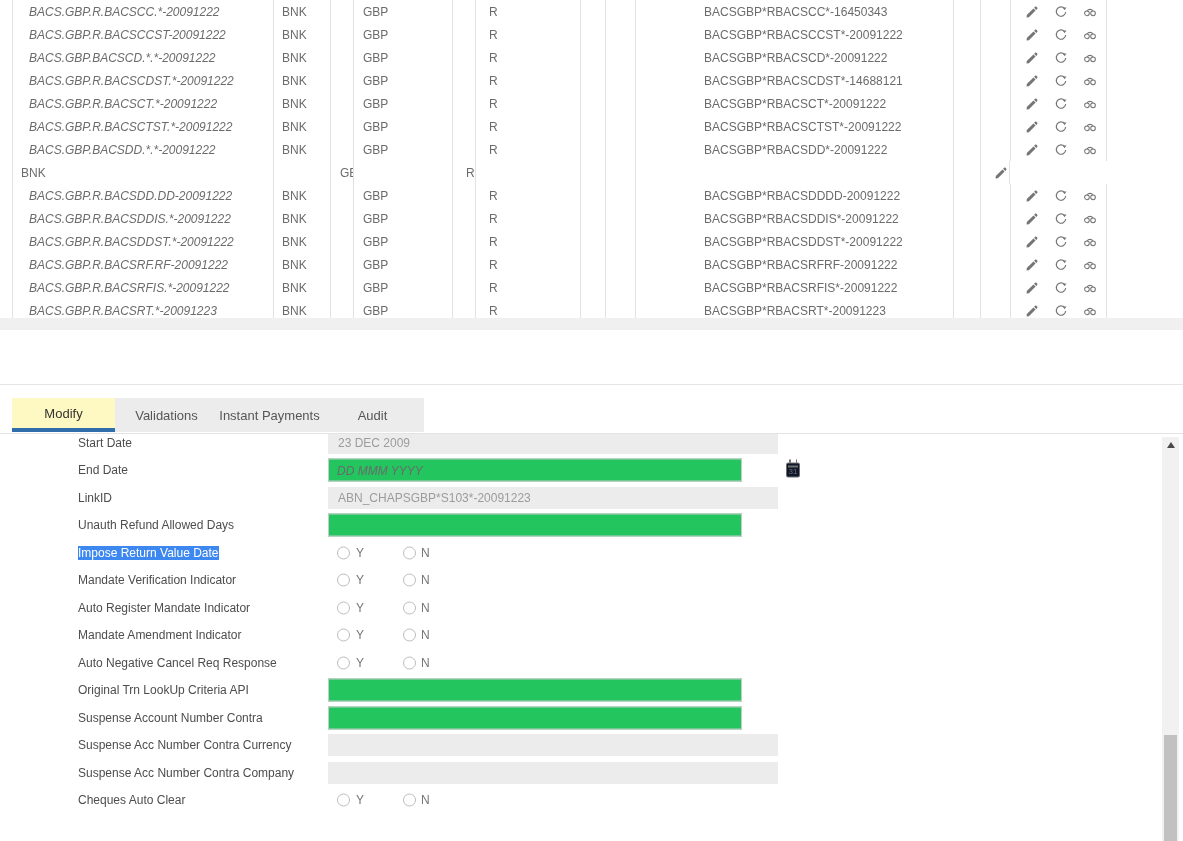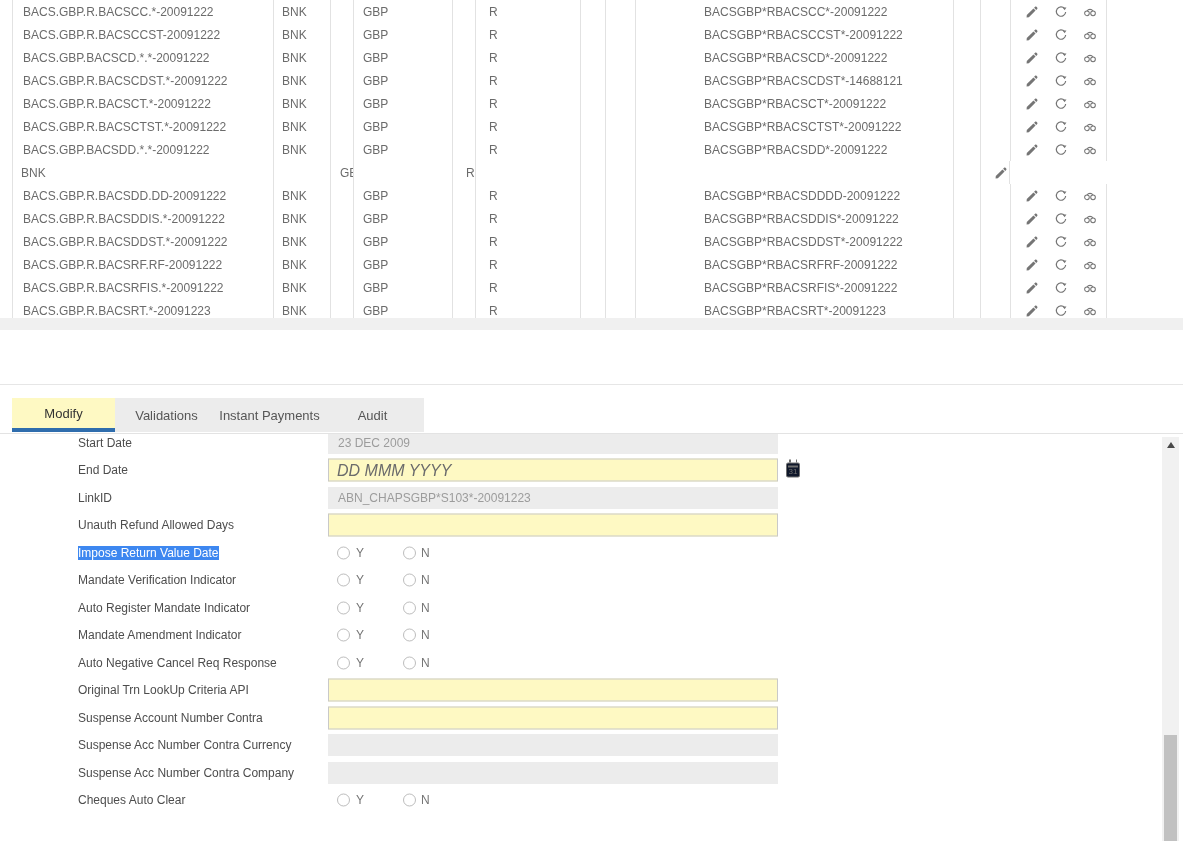--- a/index.html
+++ b/index.html
@@ -6,21 +6,21 @@
   body { background:#fff; font-family:"Liberation Sans", sans-serif; }
   .screen { position:relative; width:1183px; height:841px; background:#fff; overflow:hidden; }
 
   
   .table-section { position:absolute; top:0; left:0; width:1107px; height:318px; overflow:hidden; }
   .t-row { display:grid; grid-template-columns:261px 57px 23px 99px 23px 105px 25px 30px 318px 27px 30px 97px;
            margin-left:12px; height:23px; }
   .t-c { border-left:1px solid #e2e2e2; height:100%; display:flex; align-items:center;
          font-size:12px; color:#6b6b6b; white-space:nowrap; overflow:hidden; }
   .t-row .c-actions { border-right:1px solid #e2e2e2; }
-  .c-code   { padding-left:10px; }
+  .c-code   { padding-left:16px;font-style:italic; }
   .c-org    { padding-left:8px; }
   .c-cur    { padding-left:9px; }
   .c-status { padding-left:13px; }
   .c-mapped { padding-left:68px; }
   .c-actions { padding-left:13px; gap:14px; }
   .icon-btn { background:none; border:none; padding:0; width:15px; height:15px; cursor:pointer; display:flex; align-items:center; justify-content:center; }
   .icon-btn svg { width:14px; height:14px; display:block; }
 
   
   .hscroll-band { position:absolute; top:318px; left:0; width:1183px; height:12px; background:#f0f0f0; }
@@ -50,22 +50,22 @@
          background:#ececec; font-size:13px; color:#565656; cursor:pointer; white-space:nowrap; }
   .tab.active { background:#fef9c3; color:#333; border-bottom:4px solid #2f6dad; }
   .tabs-underline { position:absolute; top:433px; left:0; width:1183px; height:1px; background:#e3e3e3; }
 
   
   .form-viewport { position:absolute; top:434px; left:0; width:1183px; height:407px; overflow:hidden; background:#fff; }
   .form-content { position:absolute; top:-5px; left:0; width:1160px; }
   .f-row { position:relative; height:27.5px; }
   .f-label { position:absolute; left:78px; top:50%; transform:translateY(-50%); font-size:12px; color:#4d4d4d; white-space:nowrap; }
   .f-label.selected { background:#3d87f0; color:#fff; }
-  .f-input { position:absolute; left:328px; top:50%; transform:translateY(-50%); width:450px; height:23px;
-             border:1px solid #c9c9c9; background:#fef9c3; font-size:16px; color:#555; padding:0 8px; outline:none;
+  .f-input { position:absolute; left:328px; top:50%; transform:translateY(-50%); width:414px; height:23px;
+             border:1px solid #c9c9c9; background:#22c55e; font-size:12px; color:#555; padding:0 8px; outline:none;
              font-family:"Liberation Sans", sans-serif; }
   .f-input::placeholder { font-style:italic; color:#6b6b6b; opacity:1; }
   .f-disabled { position:absolute; left:328px; top:50%; transform:translateY(-50%); width:450px; height:22px;
                 line-height:22px; background:#ececec; color:#9c9c9c; font-size:12px; padding:0 10px; white-space:nowrap; }
   .radio { position:absolute; top:50%; transform:translateY(-50%); width:13px; height:13px; border:1px solid #bdbdbd;
            border-radius:50%; background:#fff; cursor:pointer; }
   .radio.r1 { left:337px; } .radio.r2 { left:403px; }
   .rlabel { position:absolute; top:50%; transform:translateY(-50%); font-size:12px; color:#757575; }
   .rlabel.l1 { left:356px; } .rlabel.l2 { left:421px; }
 
@@ -93,21 +93,21 @@
     <div id="table-rows">
         <div class="t-row">
           <div class="t-c c-code">BACS.GBP.R.BACSCC.*-20091222</div>
           <div class="t-c c-org">BNK</div>
           <div class="t-c c-sep"></div>
           <div class="t-c c-cur">GBP</div>
           <div class="t-c c-sep"></div>
           <div class="t-c c-status">R</div>
           <div class="t-c c-sep"></div>
           <div class="t-c c-sep"></div>
-          <div class="t-c c-mapped">BACSGBP*RBACSCC*-20091222</div>
+          <div class="t-c c-mapped">BACSGBP*RBACSCC*-16450343</div>
           <div class="t-c c-sep"></div>
           <div class="t-c c-sep"></div>
           <div class="t-c c-actions">
             <button class="icon-btn">
               <svg viewBox="0 0 18 18">
                 <path d="M2.3 13 L2 16 L5 15.7 L13.6 7.1 L10.9 4.4 Z" fill="#757575"></path>
                 <path d="M11.7 3.6 L14.4 6.3 L15.7 5 C16.2 4.5 16.2 3.8 15.7 3.3 L14.7 2.3 C14.2 1.8 13.5 1.8 13 2.3 Z" fill="#757575"></path>
               </svg>
             </button>
             <button class="icon-btn">

